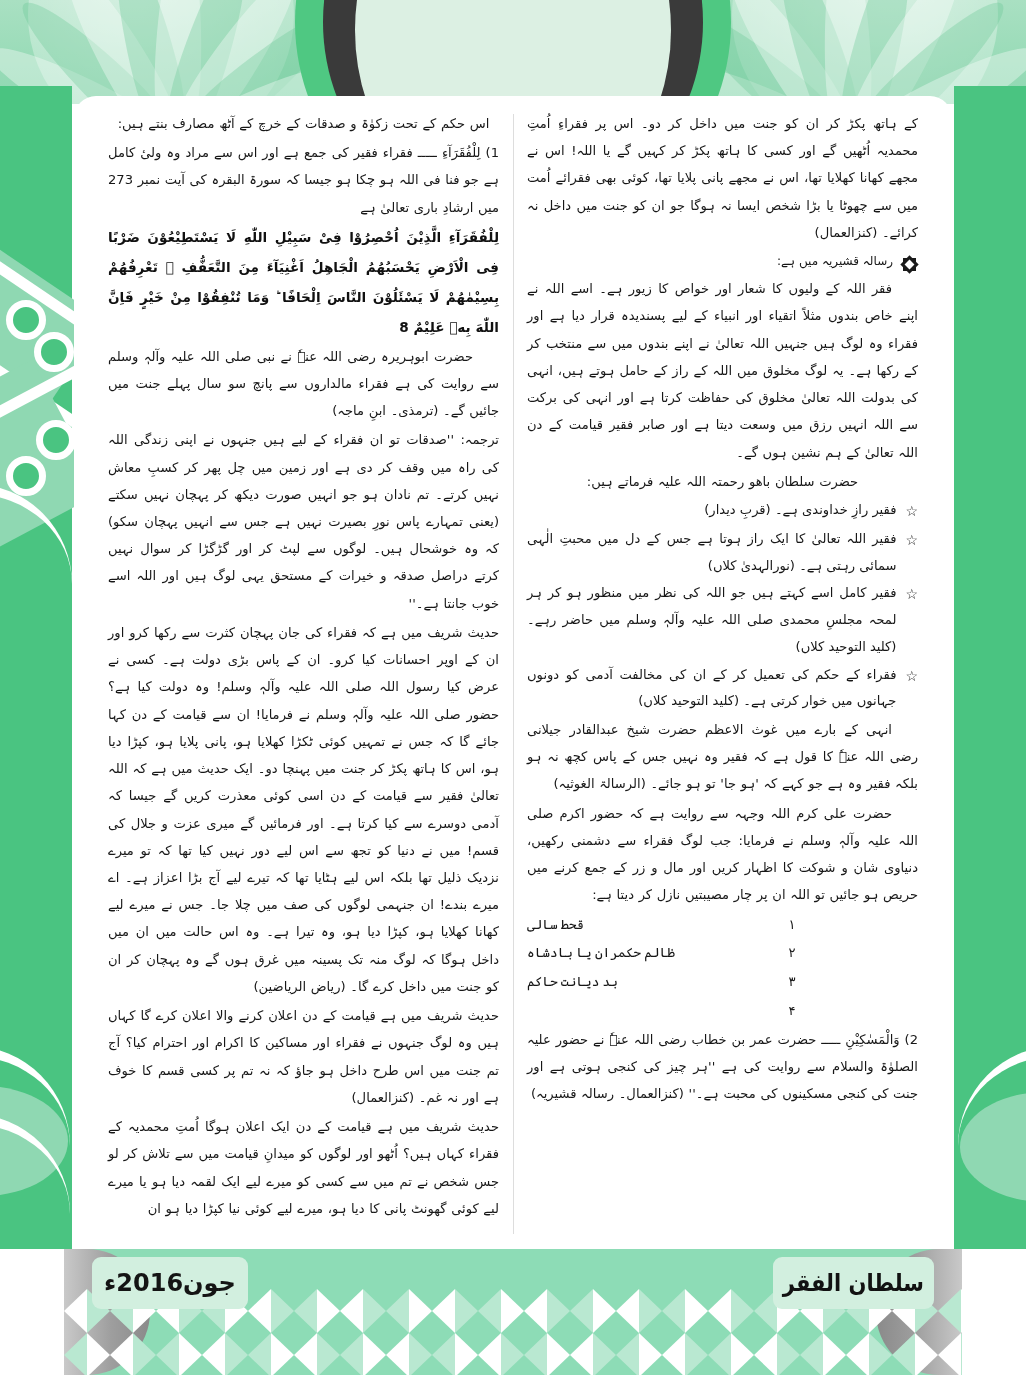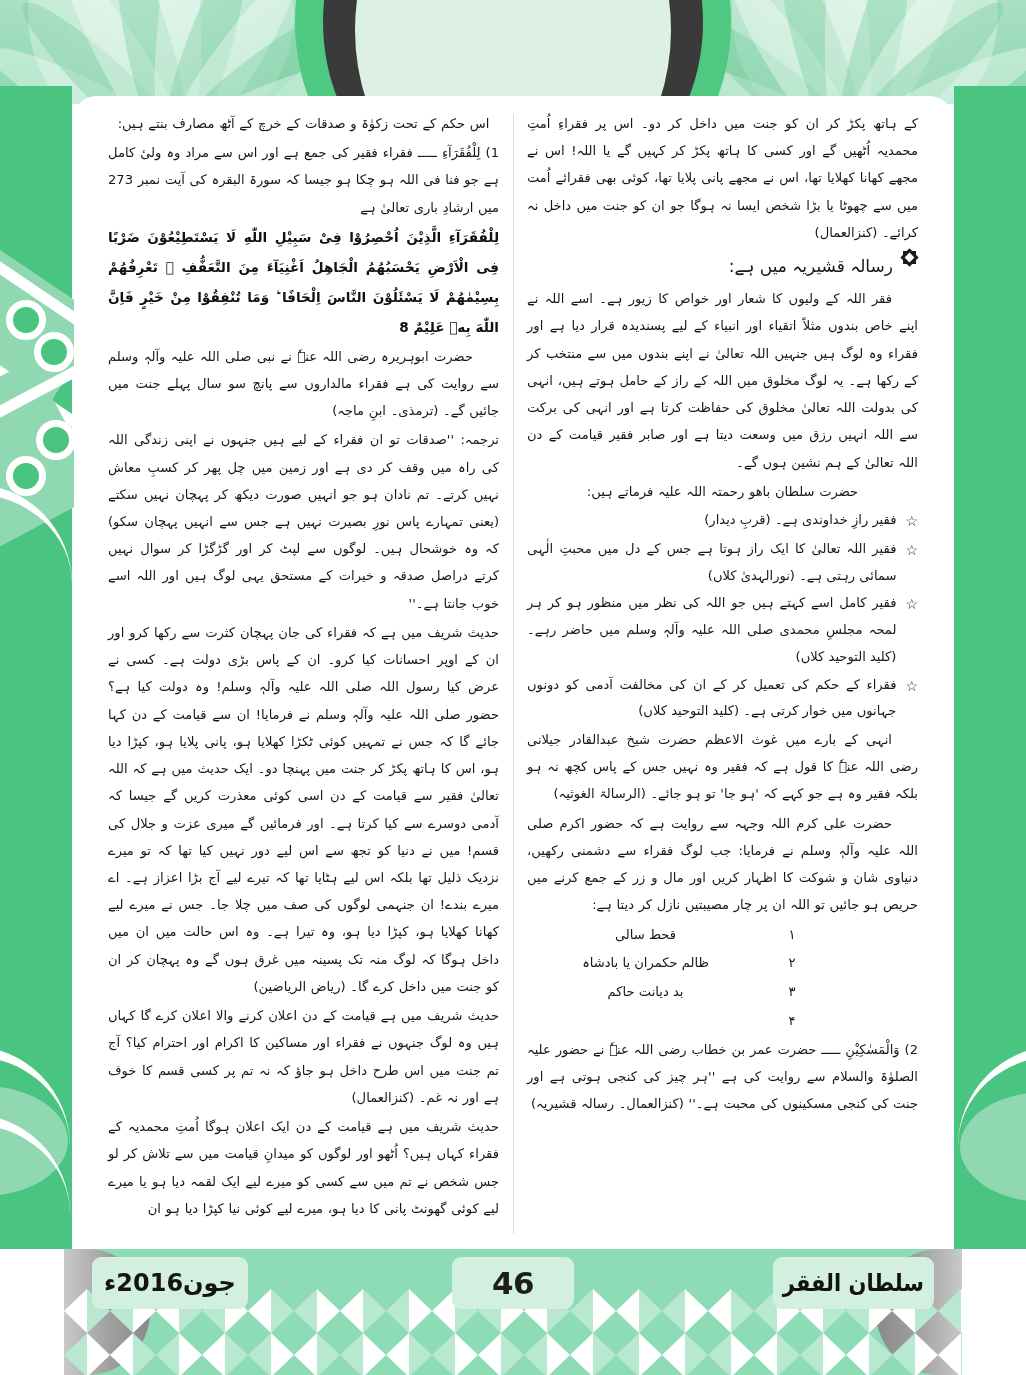--- a/index.html
+++ b/index.html
@@ -296,23 +296,23 @@
     font-family: "DejaVu Sans", sans-serif;
     font-size: 13.6px;
     line-height: 2.2;
     color: #111111;
     font-weight: 600;
   }
 
   .heading-row {
     direction: rtl;
     display: flex;
-    align-items: flex-start;
+    align-items: flex-end;
     gap: 8px;
-    font-size: 17px;
+    font-size: 12px;
     line-height: 2.0;
     margin: 3px 0 2px 0;
     color: #171717;
   }
   .rosette {
     flex: 0 0 auto;
     width: 17px; height: 17px;
     position: relative;
     display: inline-block;
   }
@@ -359,21 +359,21 @@
     font-size: 13.1px;
     line-height: 2.2;
     color: #171717;
     padding-right: 118px;
   }
   .num-item .idx {
     flex: 0 0 auto;
     min-width: 16px;
     text-align: center;
   }
-  .num-item .ntxt { flex: 1 1 auto; text-align: center; }
+  .num-item .ntxt { flex: 1 1 auto; text-align: left; font-family: Liberation Serif, serif; }
 </style>
 </head>
 <body>
 
 <div id="page">
 
   <div class="top-band">
     <div class="disc disc-l"></div>
     <div class="disc disc-r"></div>
 
@@ -683,22 +683,19 @@
             <span class="tri" style="left: 0px; top: 0px; border-top: 22px solid transparent; border-bottom: 22px solid transparent; border-right: 23px solid rgb(255, 255, 255);"></span>
             <span class="tri" style="right: 0px; top: 0px; border-top: 22px solid transparent; border-bottom: 22px solid transparent; border-left: 23px solid rgb(185, 232, 209);"></span>
           </div>
         </div>
     </div>
 
     <div class="date-chip">
       <span>جون2016ء</span>
     </div>
 
-    <div class="page-num-chip">
-      <span>46</span>
-    </div>
 
     <div class="logo-chip">
       <span>سلطان الفقر</span>
     </div>
   </div>
 
 </div>
 
 </body></html>

